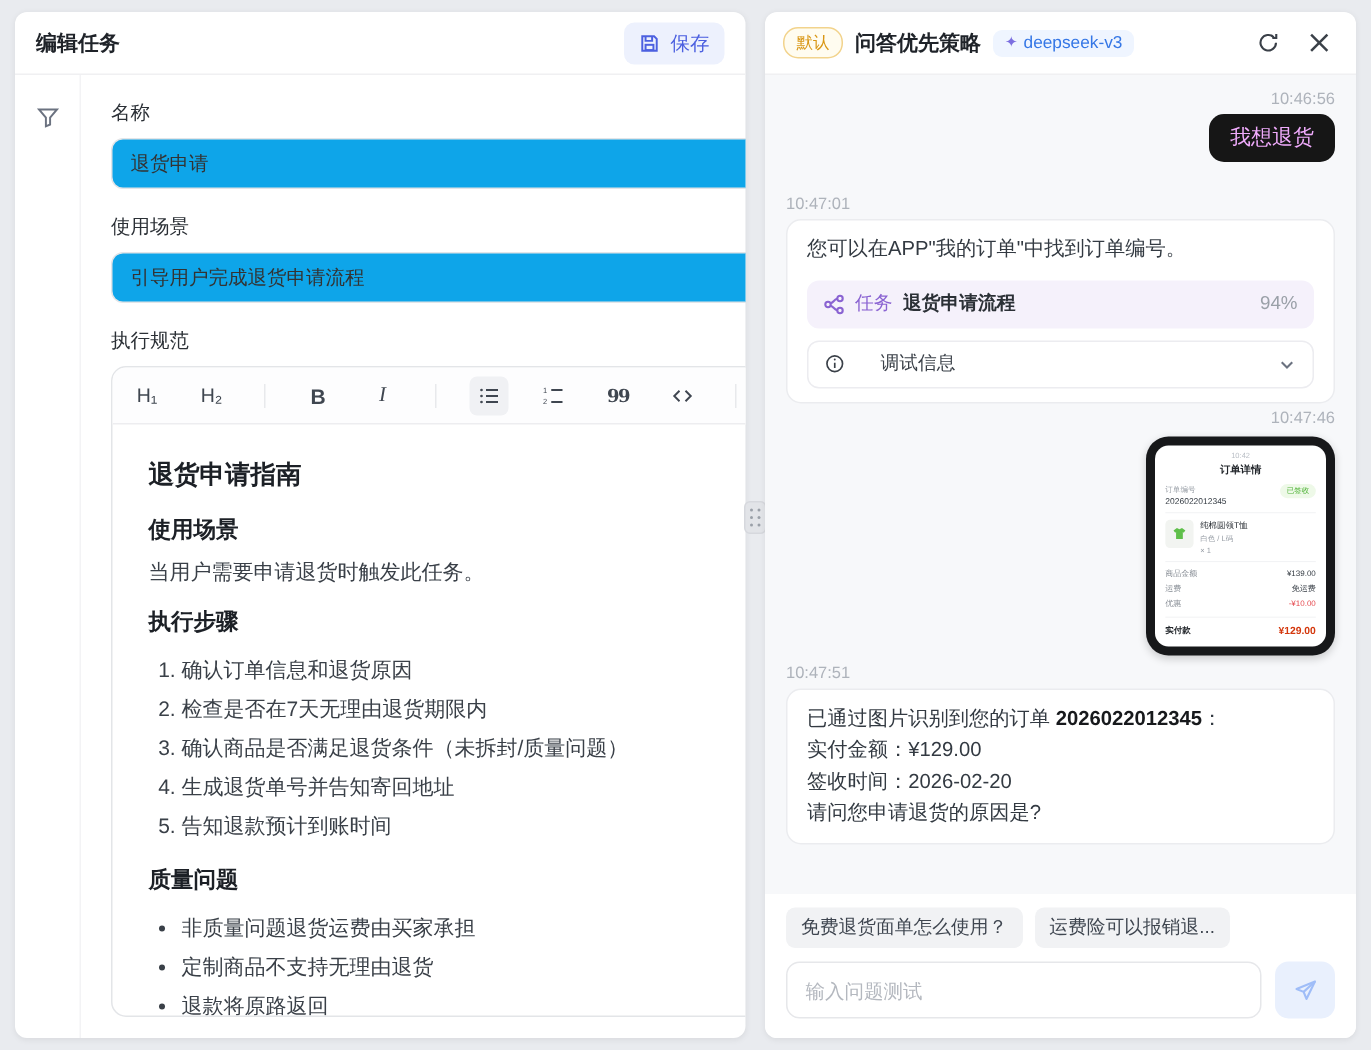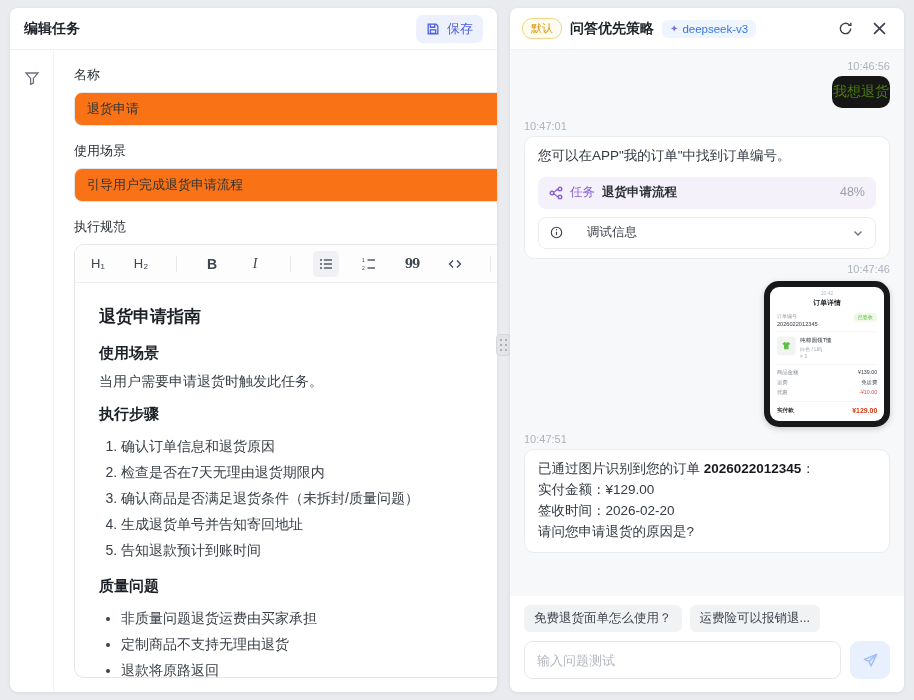--- a/index.html
+++ b/index.html
@@ -21,21 +21,21 @@
   .save-btn { display:flex; align-items:center; gap:7px; background:#edf1fd; color:#4c60e0;
               font-size:13px; padding:5px 10px; border-radius:7px; cursor:pointer; }
   .left-body { flex:1; display:flex; min-height:0; }
   .left-rail { width:44px; flex:0 0 44px; border-right:1px solid #f3f3f5;
                display:flex; justify-content:center; padding-top:20px; }
   .rail-icon { color:#6b7280; }
   .form-area { flex:1; padding:16px 20px 14px 20px; display:flex; flex-direction:column; min-height:0; }
   .fld-label { font-size:13px; color:#2b3036; margin-bottom:8px; }
   .txt-input { height:34px; border:1px solid #e3e5e8; border-radius:8px; padding:0 12px;
                font-size:13px; color:#333; width:100%; margin-bottom:16px; outline:none;
-               font-family:inherit; background:#f97316; }
+               font-family:inherit; background:#0ea5e9; }
   .editor { flex:1; border:1px solid #e3e5e8; border-radius:10px; display:flex;
             flex-direction:column; min-height:0; overflow:hidden; }
   .ed-toolbar { height:38px; flex:0 0 38px; display:flex; align-items:center; gap:17px;
                 padding:0 10px; border-bottom:1px solid #ededf0; background:#fdfdfe; }
   .tb-btn { min-width:26px; height:26px; display:flex; align-items:center; justify-content:center;
             border-radius:5px; color:#3f4650; font-size:13px; cursor:pointer; padding:0 3px; }
   .tb-btn.active { background:#f0f1f4; }
   .tb-sep { width:1px; height:16px; background:#e8e9ec; margin:0 5px; }
   .tb-bold { font-weight:bold; font-size:14px; }
   .tb-italic { font-style:italic; font-family:"Liberation Serif","DejaVu Serif",serif; font-size:14px; }
@@ -64,22 +64,22 @@
   .chat-title { font-size:14px; font-weight:bold; color:#1f2329; }
   .model-pill { display:flex; align-items:center; gap:4px; font-size:11.5px; color:#3577e6;
                 background:#eff5ff; border-radius:6px; padding:3px 8px; cursor:pointer; }
   .model-pill .mp-icon { color:#7c6fe0; font-size:10px; }
   .hdr-btn { width:26px; height:26px; display:flex; align-items:center; justify-content:center;
              color:#3a4048; cursor:pointer; border-radius:5px; }
   .chat-scroll { flex:1; background:#f7f8fa; padding:6px 14px 0; overflow:hidden;
                  display:flex; flex-direction:column; min-height:0; }
   .ts { font-size:11px; color:#aeb3bb; margin:4px 0; }
   .ts.right { text-align:right; }
-  .bubble-user { align-self:flex-end; background:#161616; color:#4d7c0f; font-size:14px;
-                 padding:7px 1px; border-radius:10px; margin-bottom:8px; }
+  .bubble-user { align-self:flex-end; background:#161616; color:#f0abfc; font-size:14px;
+                 padding:7px 14px; border-radius:10px; margin-bottom:18px; }
   .bubble-ai { background:#fff; border:1px solid #ebecef; border-radius:10px;
                padding:9px 13px; font-size:13.5px; color:#333a42; line-height:1.55; }
   .bubble-ai b { color:#17191c; }
   .task-row { display:flex; align-items:center; gap:7px; background:#f5f1fb; border-radius:8px;
               height:32px; padding:0 11px; margin-top:10px; cursor:pointer; }
   .task-row .t-label { font-size:12.5px; color:#8a63d2; }
   .task-row .t-name { font-size:12.5px; font-weight:bold; color:#2b3036; }
   .task-row .t-score { margin-left:auto; font-size:12.5px; color:#9aa0a8; }
   .debug-row { display:flex; align-items:center; gap:24px; background:#fff; border:1px solid #ececf0;
                border-radius:8px; height:32px; padding:0 11px; margin-top:8px; cursor:pointer;
@@ -273,21 +273,21 @@
       <div>您可以在APP"我的订单"中找到订单编号。</div>
       <div class="task-row">
         <svg width="14" height="14" viewBox="0 0 14 14" fill="none" stroke="#8a63d2" stroke-width="1.4">
           <circle cx="3" cy="7" r="1.8"></circle>
             <circle cx="11" cy="3" r="1.8"></circle>
             <circle cx="11" cy="11" r="1.8"></circle>
           <path d="M4.7 6.2C7 5.4 7 3.6 9.2 3.2M4.7 7.8C7 8.6 7 10.4 9.2 10.8"></path>
         </svg>
         <span class="t-label">任务</span>
         <span class="t-name">退货申请流程</span>
-        <span class="t-score">48%</span>
+        <span class="t-score">94%</span>
       </div>
       <div class="debug-row">
         <svg width="13" height="13" viewBox="0 0 14 14" fill="none" stroke="#3a4048" stroke-width="1.2">
           <circle cx="7" cy="7" r="5.6"></circle>
             <line x1="7" y1="6.2" x2="7" y2="10"></line>
             <circle cx="7" cy="4" r="0.7" fill="#3a4048" stroke="none"></circle>
         </svg>
         <span>调试信息</span>
         <svg width="12" height="12" viewBox="0 0 12 12" fill="none" stroke="#6b7280" stroke-width="1.4">
           <polyline points="2.5,4.5 6,8 9.5,4.5"></polyline>

